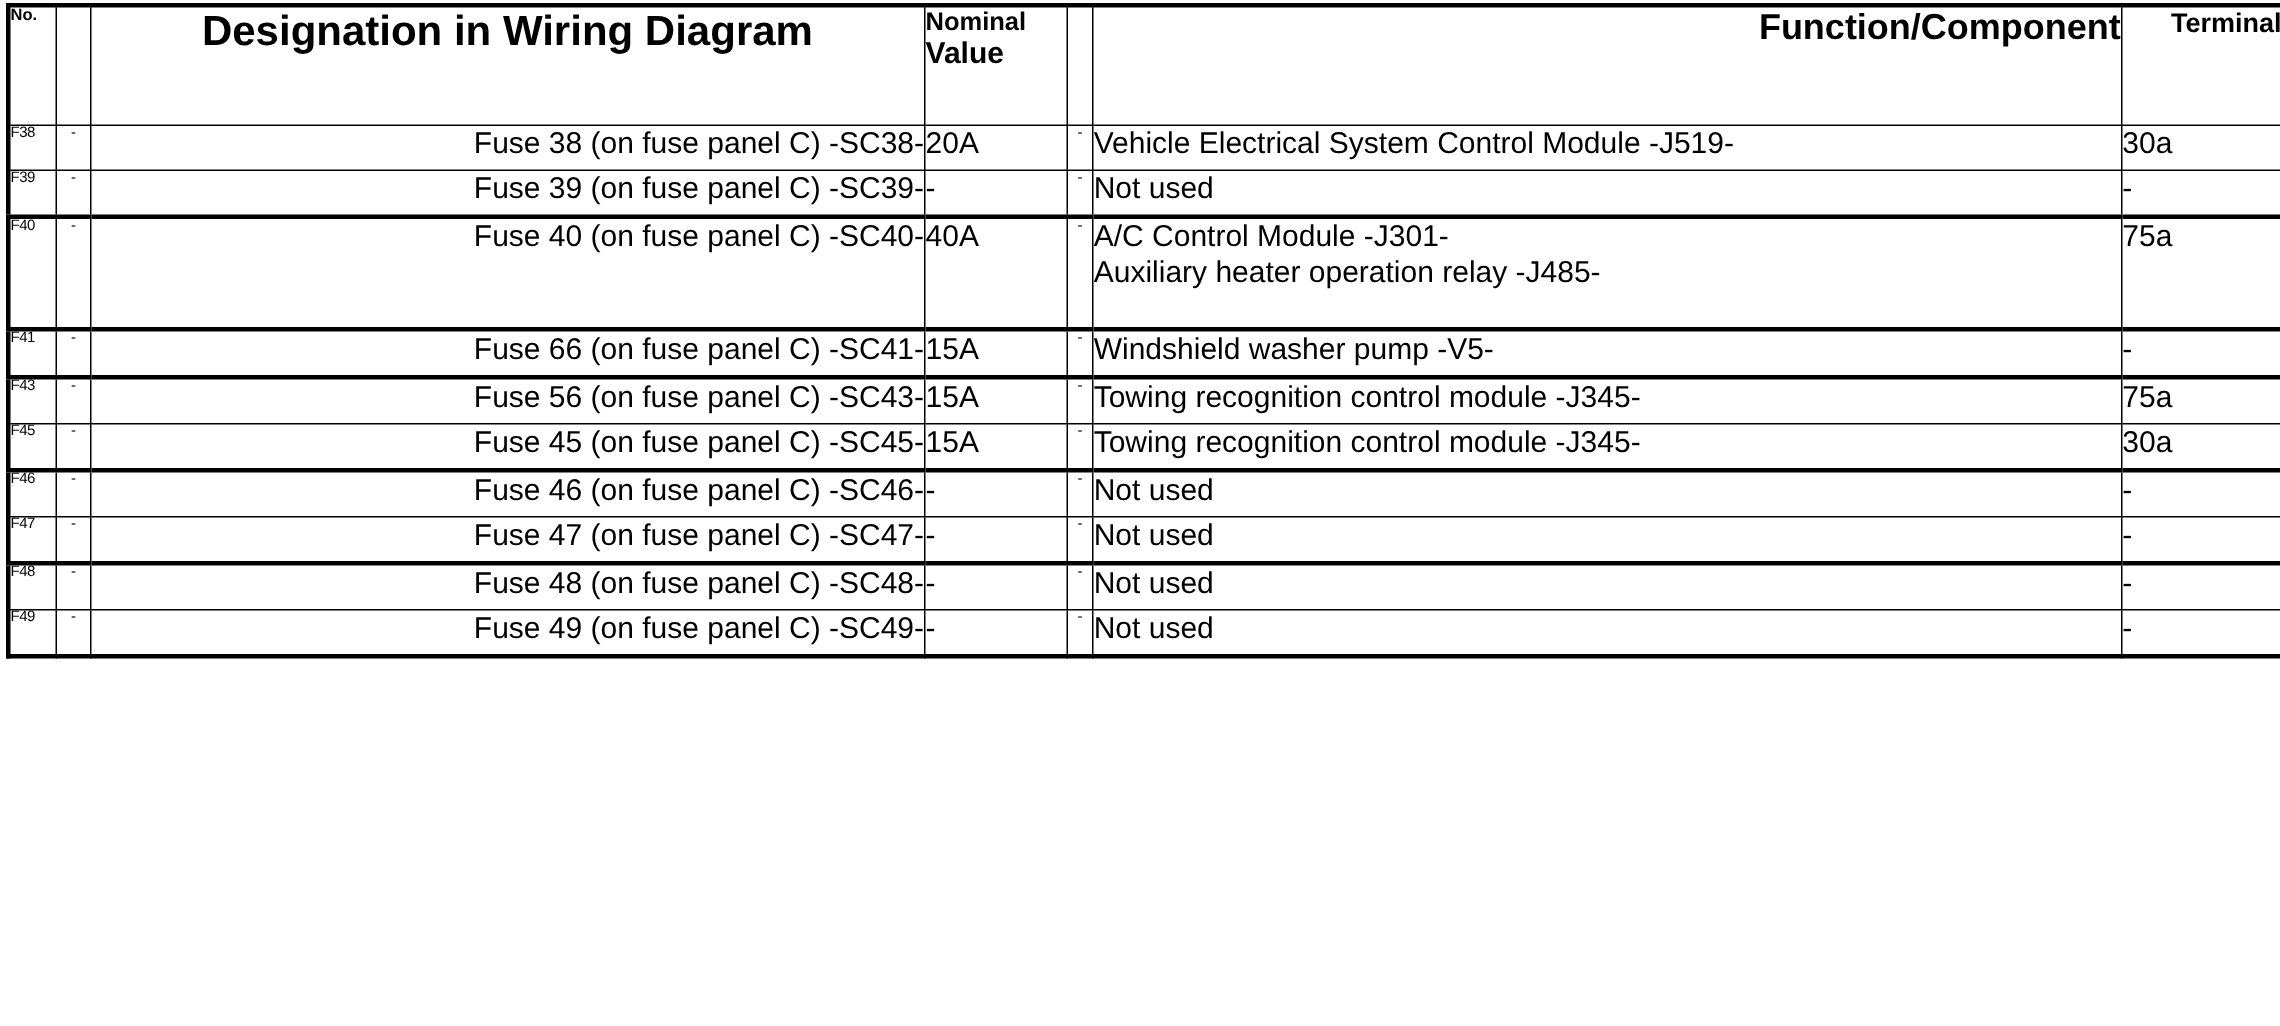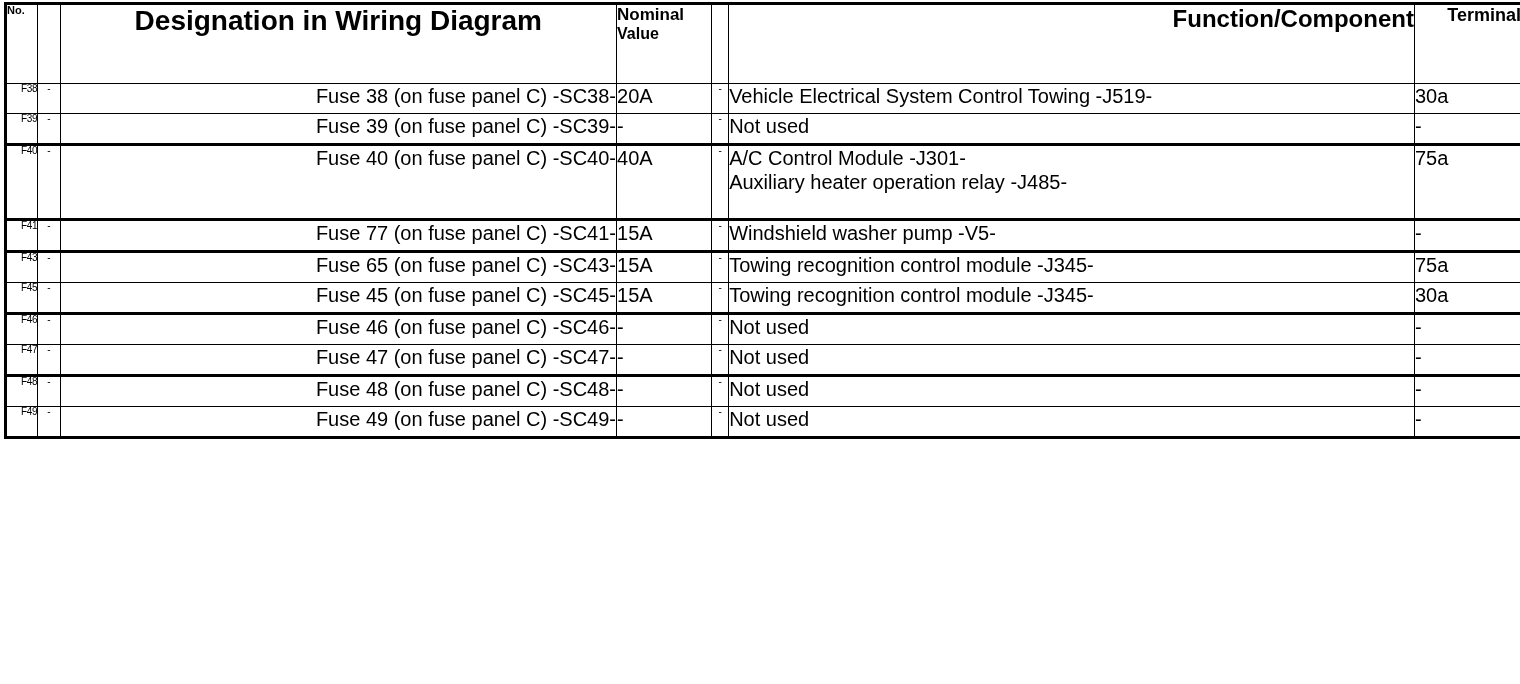--- a/index.html
+++ b/index.html
@@ -72,40 +72,40 @@
     font-size: 28px;
     padding-top: 12px;
   }
   th.h-nom {
     text-align: left;
     vertical-align: top;
     font-size: 17px;
     line-height: 1.15;
     padding-top: 9px;
   }
-  th.h-nom .ln2 { display: block; font-size: 16px; }
+  th.h-nom .ln2 { display: block; font-size: 20px; }
   th.h-func {
     text-align: right;
     vertical-align: top;
     font-size: 24px;
     padding-top: 12px;
   }
   th.h-term {
     text-align: right;
     vertical-align: top;
     font-size: 18px;
     padding-top: 10px;
   }
 
   
   tbody td { font-size: 20px; line-height: 1.22; }
 
   td.d-no {
     font-size: 10px;
-    text-align: right;
+    text-align: left;
     vertical-align: top;
     padding: 1px 0 0 2px;
     line-height: 1;
     letter-spacing: -0.3px;
   }
   td.d-mark {
     font-size: 10px;
     text-align: center;
     vertical-align: top;
     padding-top: 3px;
@@ -166,21 +166,21 @@
     </thead>
 
     <tbody id="table-body">
         <tr class="r-h1">
           <td class="d-no">F38</td>
           <td class="d-mark">-</td>
           <td class="d-desig">Fuse 38 (on fuse panel C) -SC38-</td>
           <td class="d-nom">20A</td>
           <td class="d-mark">-</td>
           <td class="d-func">
-            <span class="fl">Vehicle Electrical System Control Towing -J519-</span>
+            <span class="fl">Vehicle Electrical System Control Module -J519-</span>
           </td>
           <td class="d-term">30a</td>
         </tr>
         <tr class="r-h1 sep-thick">
           <td class="d-no">F39</td>
           <td class="d-mark">-</td>
           <td class="d-desig">Fuse 39 (on fuse panel C) -SC39-</td>
           <td class="d-nom">-</td>
           <td class="d-mark">-</td>
           <td class="d-func">
@@ -196,32 +196,32 @@
           <td class="d-mark">-</td>
           <td class="d-func">
             <span class="fl">A/C Control Module -J301-</span>
             <span class="fl">Auxiliary heater operation relay -J485-</span>
           </td>
           <td class="d-term">75a</td>
         </tr>
         <tr class="r-h1 sep-thick">
           <td class="d-no">F41</td>
           <td class="d-mark">-</td>
-          <td class="d-desig">Fuse 77 (on fuse panel C) -SC41-</td>
+          <td class="d-desig">Fuse 66 (on fuse panel C) -SC41-</td>
           <td class="d-nom">15A</td>
           <td class="d-mark">-</td>
           <td class="d-func">
             <span class="fl">Windshield washer pump -V5-</span>
           </td>
           <td class="d-term">-</td>
         </tr>
         <tr class="r-h1">
           <td class="d-no">F43</td>
           <td class="d-mark">-</td>
-          <td class="d-desig">Fuse 65 (on fuse panel C) -SC43-</td>
+          <td class="d-desig">Fuse 56 (on fuse panel C) -SC43-</td>
           <td class="d-nom">15A</td>
           <td class="d-mark">-</td>
           <td class="d-func">
             <span class="fl">Towing recognition control module -J345-</span>
           </td>
           <td class="d-term">75a</td>
         </tr>
         <tr class="r-h1 sep-thick">
           <td class="d-no">F45</td>
           <td class="d-mark">-</td>

